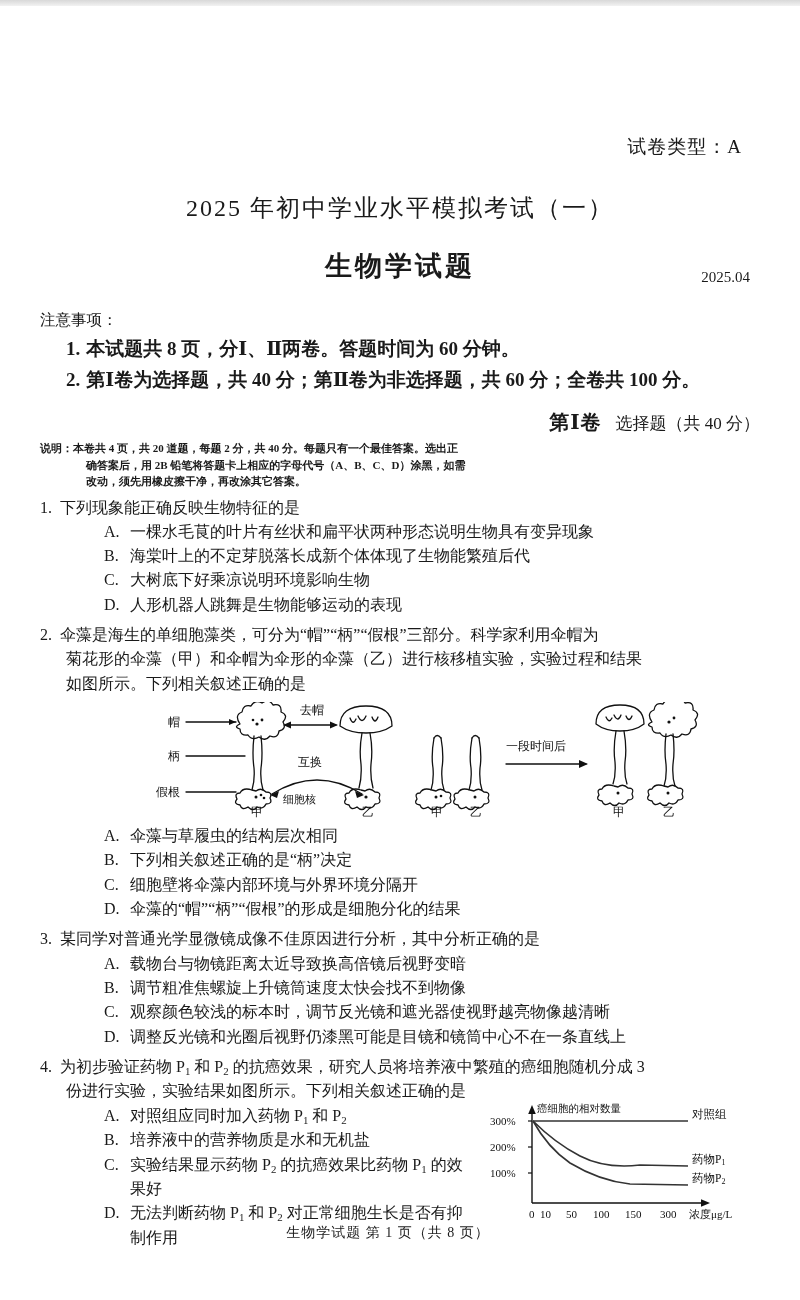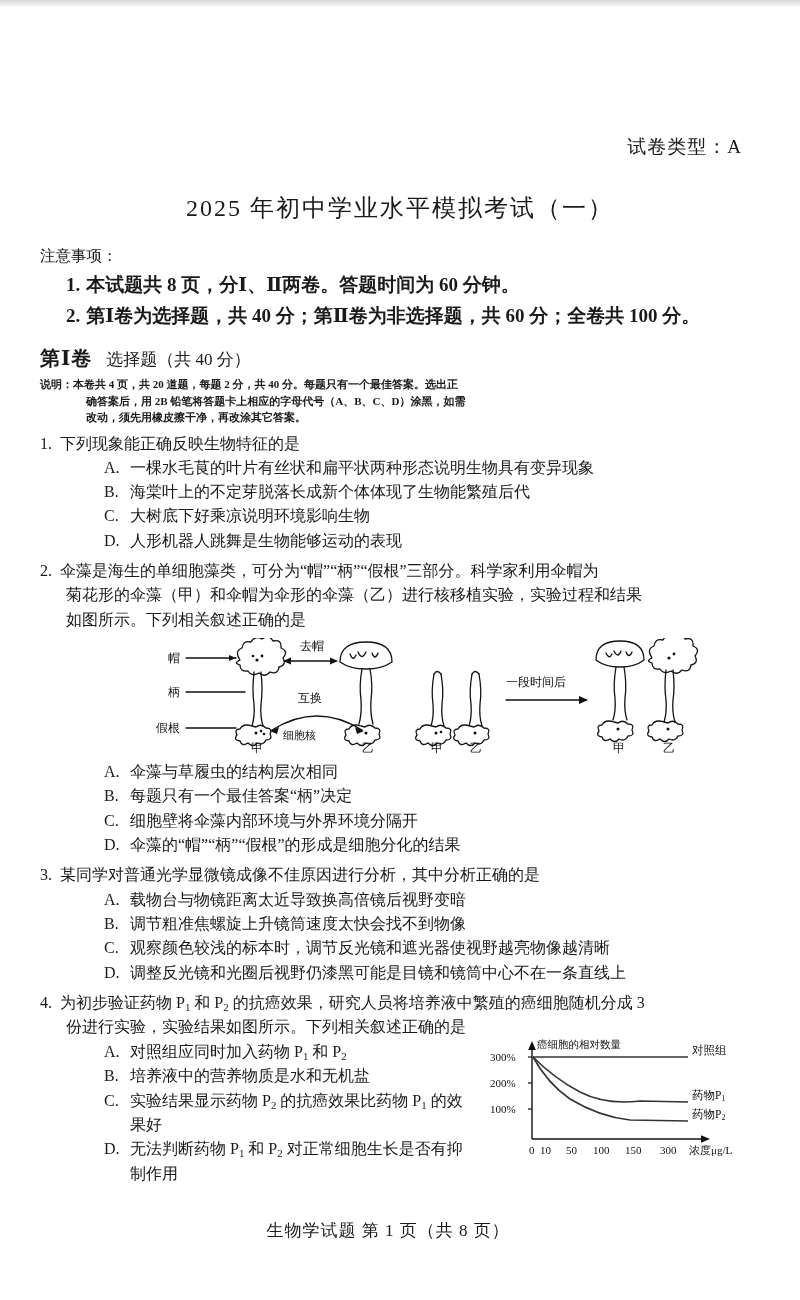--- a/index.html
+++ b/index.html
@@ -75,21 +75,21 @@
   .notice-item {
     font-size: 19px;
     font-weight: 700;
     margin-top: 5px;
     padding-left: 26px;
   }
   .notice-item .num { margin-right: 6px; }
 
   
   .juan-head {
-    text-align: left;
+    text-align: right;
     margin-top: 16px;
     font-size: 20px;
   }
   .juan-head .j1 { font-weight: 700; letter-spacing: 1px; }
   .juan-head .j2 { font-size: 17px; margin-left: 14px; }
 
   .explain {
     margin-top: 4px;
     font-size: 11px;
     font-weight: 700;
@@ -152,35 +152,39 @@
     height: 128px;
   }
 
   
   .footer {
     position: absolute;
     bottom: 58px;
     left: 0;
     width: 776px;
     text-align: center;
-    font-size: 17px;
+    font-size: 14px;
     letter-spacing: 1px;
   }
 </style>
 </head>
 <body>
 
 <div class="top-bar"></div>
 
 <div class="page">
 
   <div class="paper-type">试卷类型：A</div>
 
   <div class="main-title">2025 年初中学业水平模拟考试（一）</div>
 
+  <div class="title-row">
+    <div class="sub-title">生物学试题</div>
+    <div class="date">2025.04</div>
+  </div>
 
   <div class="notice-head">注意事项：</div>
   <div class="notice-item">
     <span class="num">1.</span><span>本试题共 8 页，分Ⅰ、Ⅱ两卷。答题时间为 60 分钟。</span>
   </div>
   <div class="notice-item">
     <span class="num">2.</span><span>第Ⅰ卷为选择题，共 40 分；第Ⅱ卷为非选择题，共 60 分；全卷共 100 分。</span>
   </div>
 
   <div class="juan-head">
@@ -294,21 +298,21 @@
           <path d="M633 32 q2 17 0 30 q-1 13 2 22"></path>
           <path d="M624 84 q-9 -3 -12 3 q-6 0 -3 6 q-4 5 3 6 q2 6 8 2 q5 5 9 0 q6 3 9 -3 q7 0 4 -6 q3 -6 -4 -6 q-5 -5 -10 -1 z"></path>
           <circle cx="628" cy="91" r="1.5" fill="#111" stroke="none"></circle>
           <text x="623" y="114" font-size="12" fill="#111" stroke="none" font-family="'Liberation Serif',serif">乙</text>
         </g>
       </svg>
     </div>
 
     <div class="opt-wrap">
       <span class="opt"><span class="ol">A.</span><span>伞藻与草履虫的结构层次相同</span></span>
-      <span class="opt"><span class="ol">B.</span><span>每题只有一个最佳答案“柄”决定</span></span>
+      <span class="opt"><span class="ol">B.</span><span>下列相关叙述正确的是“柄”决定</span></span>
       <span class="opt"><span class="ol">C.</span><span>细胞壁将伞藻内部环境与外界环境分隔开</span></span>
       <span class="opt"><span class="ol">D.</span><span>伞藻的“帽”“柄”“假根”的形成是细胞分化的结果</span></span>
     </div>
   </div>
 
   <div class="q">
     <span class="q-stem"><span class="qn">3.</span><span>某同学对普通光学显微镜成像不佳原因进行分析，其中分析正确的是</span></span>
     <div class="opt-wrap">
       <span class="opt"><span class="ol">A.</span><span>载物台与物镜距离太近导致换高倍镜后视野变暗</span></span>
       <span class="opt"><span class="ol">B.</span><span>调节粗准焦螺旋上升镜筒速度太快会找不到物像</span></span>

